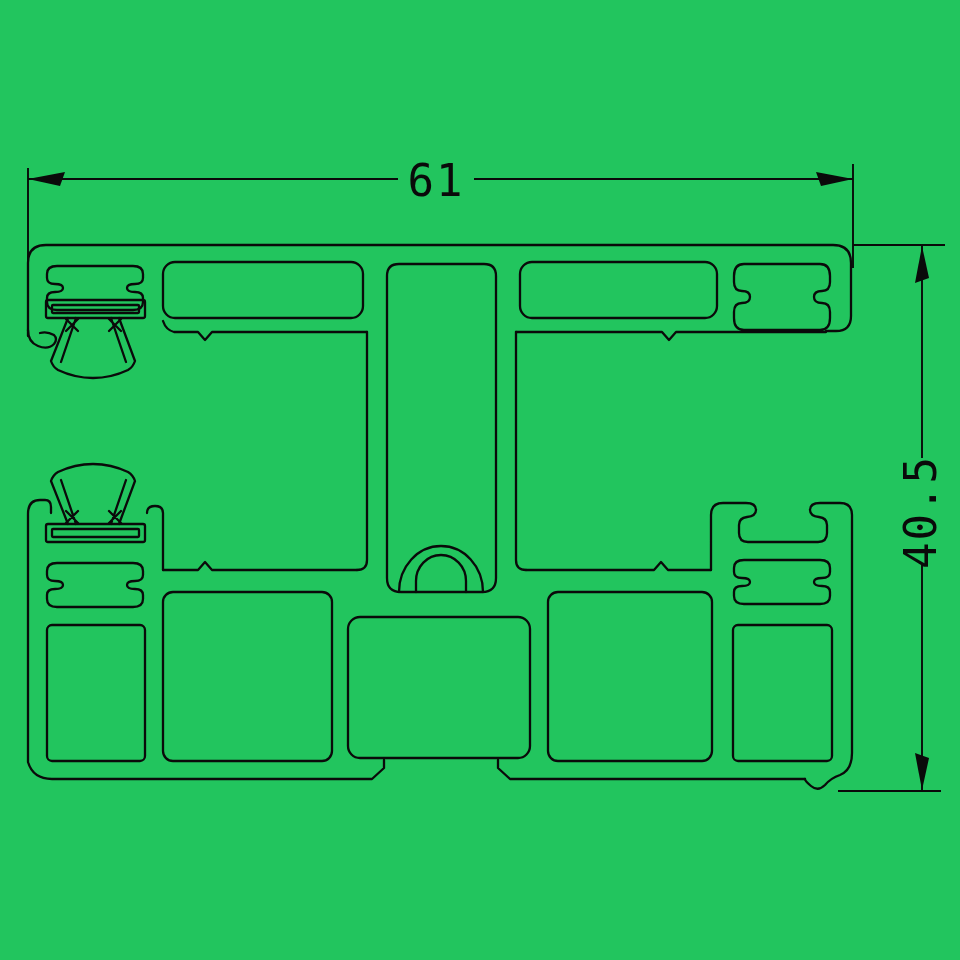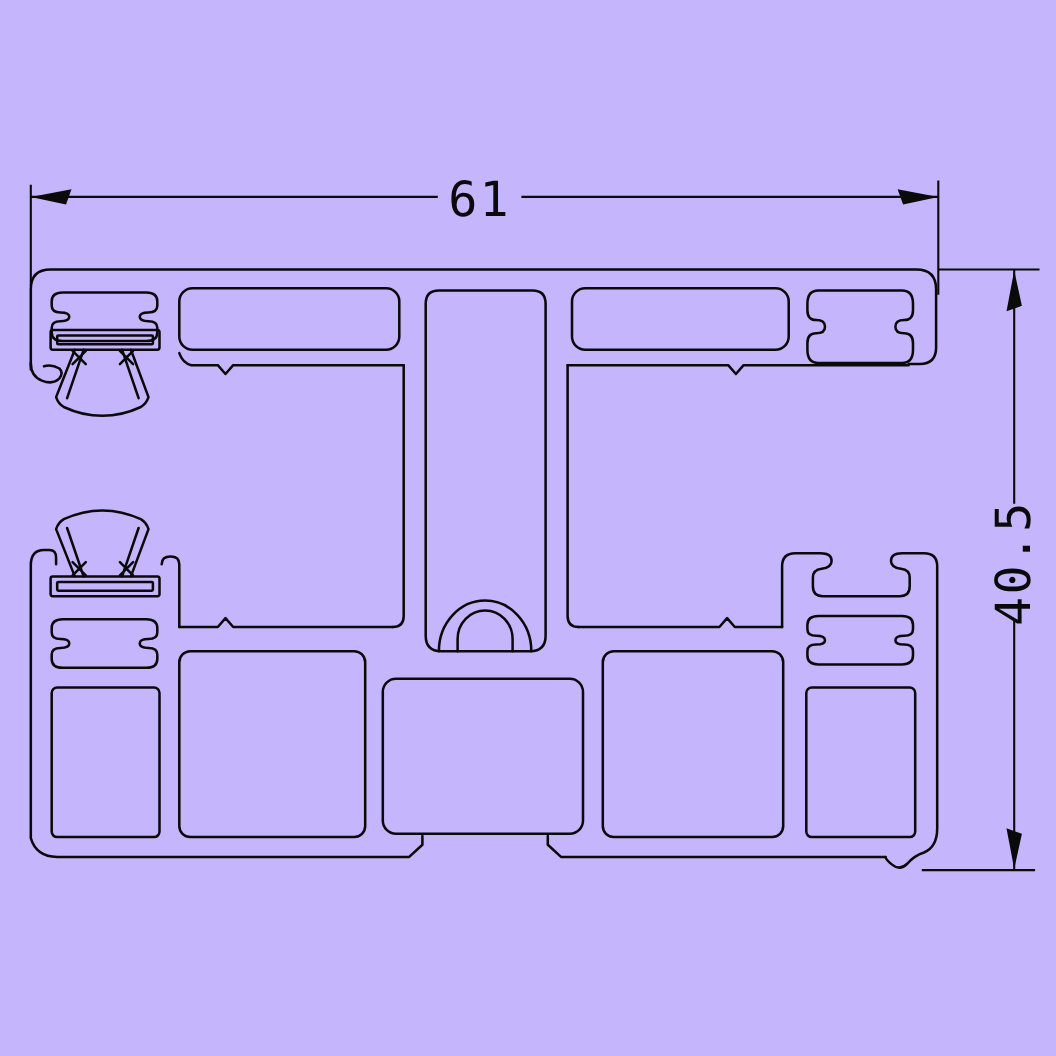--- a/index.html
+++ b/index.html
@@ -7,21 +7,21 @@
     padding: 0;
     width: 960px;
     height: 960px;
     background: #ffffff;
     font-family: "DejaVu Sans Mono", "Liberation Mono", monospace;
   }
   .stage {
     position: relative;
     width: 960px;
     height: 960px;
-    background: #c4b5fd;
+    background: #22c55e;
     overflow: hidden;
   }
   svg { display: block; }
   .profile-stroke {
     fill: none;
     stroke: #0a0a0a;
     stroke-width: 2.3;
     stroke-linecap: round;
     stroke-linejoin: round;
   }

